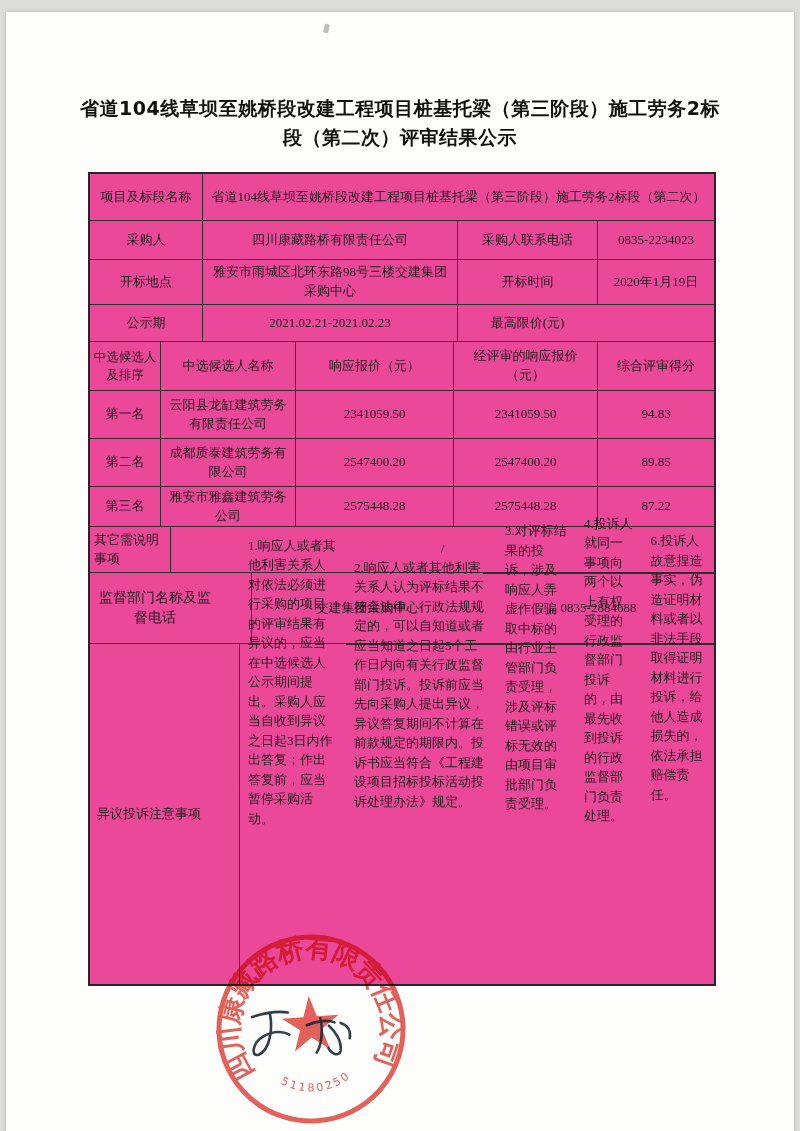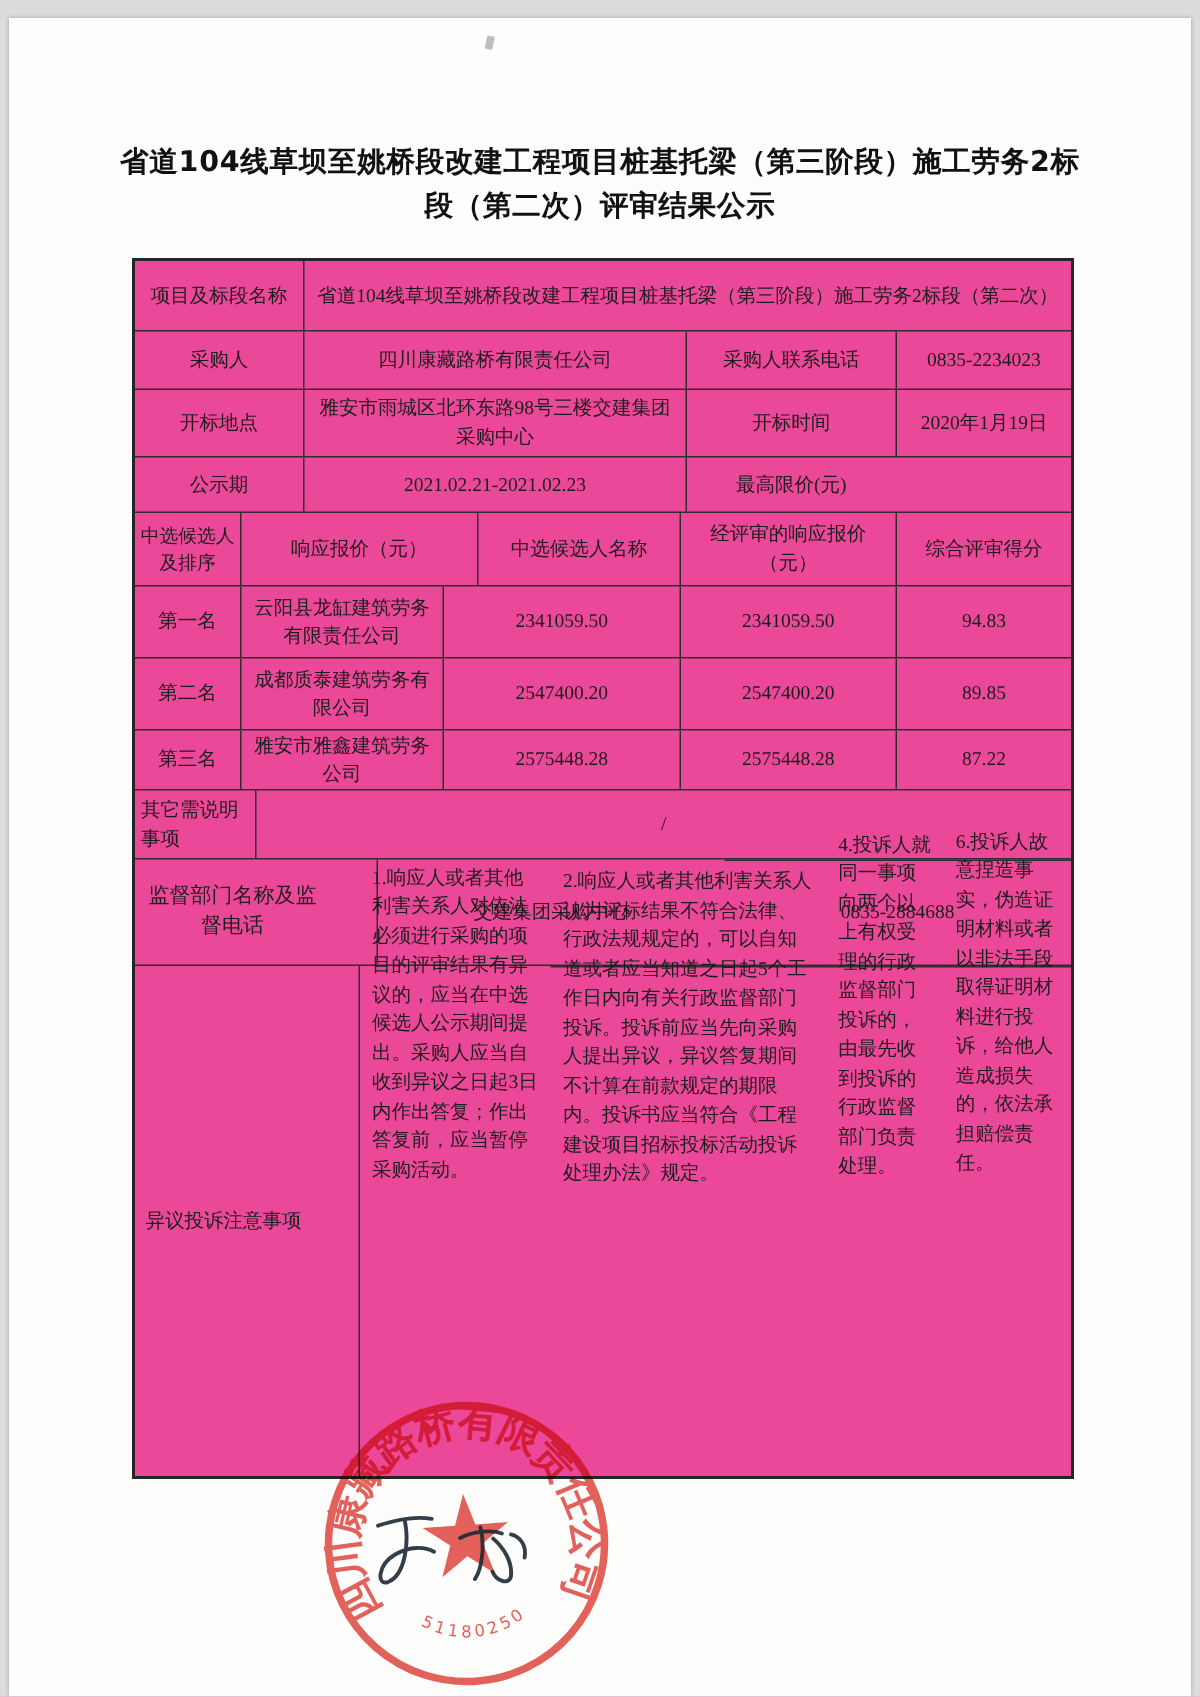--- a/index.html
+++ b/index.html
@@ -89,22 +89,22 @@
     </div>
 
     <div class="row" style="height:36px">
       <div class="cell" style="flex:0 0 112px">公示期</div>
       <div class="cell" style="flex:0 0 255px">2021.02.21-2021.02.23</div>
       <div class="cell" style="flex:0 0 140px">最高限价(元)</div>
     </div>
 
     <div class="row" style="height:48px">
       <div class="cell" style="flex:0 0 70px;padding:2px;font-size:12.5px">中选候选人及排序</div>
+      <div class="cell" style="flex:0 0 135px">中选候选人名称</div>
       <div class="cell" style="flex:0 0 158px">响应报价（元）</div>
-      <div class="cell" style="flex:0 0 135px">中选候选人名称</div>
       <div class="cell" style="flex:0 0 144px">经评审的响应报价（元）</div>
       <div class="cell" style="flex:1">综合评审得分</div>
     </div>
 
     <div class="row" style="height:47px">
       <div class="cell" style="flex:0 0 70px;padding:2px">第一名</div>
       <div class="cell" style="flex:0 0 135px">云阳县龙缸建筑劳务有限责任公司</div>
       <div class="cell" style="flex:0 0 158px">2341059.50</div>
       <div class="cell" style="flex:0 0 144px">2341059.50</div>
       <div class="cell" style="flex:1">94.83</div>
@@ -137,20 +137,21 @@
         <div class="sub" style="flex:1">交建集团采购中心</div>
         <div class="sub" style="flex:1">0835-2884688</div>
       </div>
     </div>
 
     <div class="row" style="height:340px">
       <div class="cell" style="flex:0 0 118px;padding:2px">异议投诉注意事项</div>
       <div class="cell stack" style="flex:1">
         <div class="sub note" style="height:76px">1.响应人或者其他利害关系人对依法必须进行采购的项目的评审结果有异议的，应当在中选候选人公示期间提出。采购人应当自收到异议之日起3日内作出答复；作出答复前，应当暂停采购活动。</div>
         <div class="sub note" style="height:80px">2.响应人或者其他利害关系人认为评标结果不符合法律、行政法规规定的，可以自知道或者应当知道之日起5个工作日内向有关行政监督部门投诉。投诉前应当先向采购人提出异议，异议答复期间不计算在前款规定的期限内。投诉书应当符合《工程建设项目招标投标活动投诉处理办法》规定。</div>
+        <div class="sub note" style="height:46px">3.对评标结果的投诉，涉及响应人弄虚作假骗取中标的由行业主管部门负责受理，涉及评标错误或评标无效的由项目审批部门负责受理。</div>
         <div class="sub note" style="height:50px">4.投诉人就同一事项向两个以上有权受理的行政监督部门投诉的，由最先收到投诉的行政监督部门负责处理。</div>
         <div class="sub note" style="height:46px">6.投诉人故意捏造事实，伪造证明材料或者以非法手段取得证明材料进行投诉，给他人造成损失的，依法承担赔偿责任。</div>
       </div>
     </div>
 
 
   </div>
 
   <svg class="stamp" viewBox="0 0 200 200">
     <defs>

